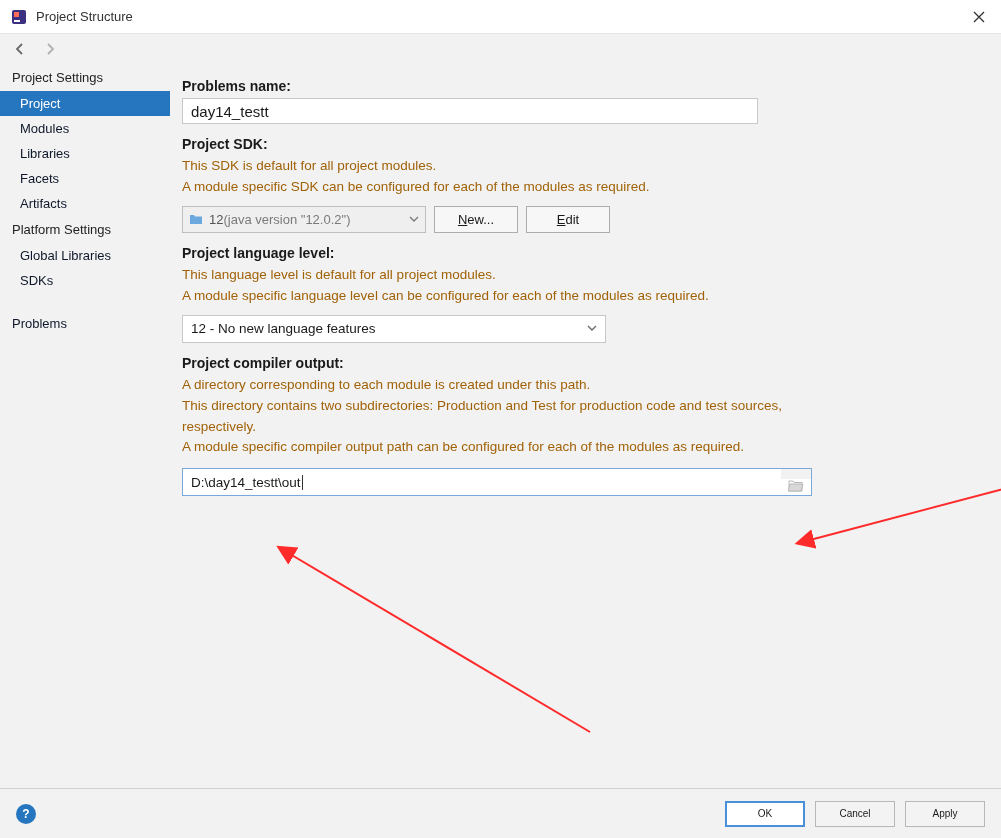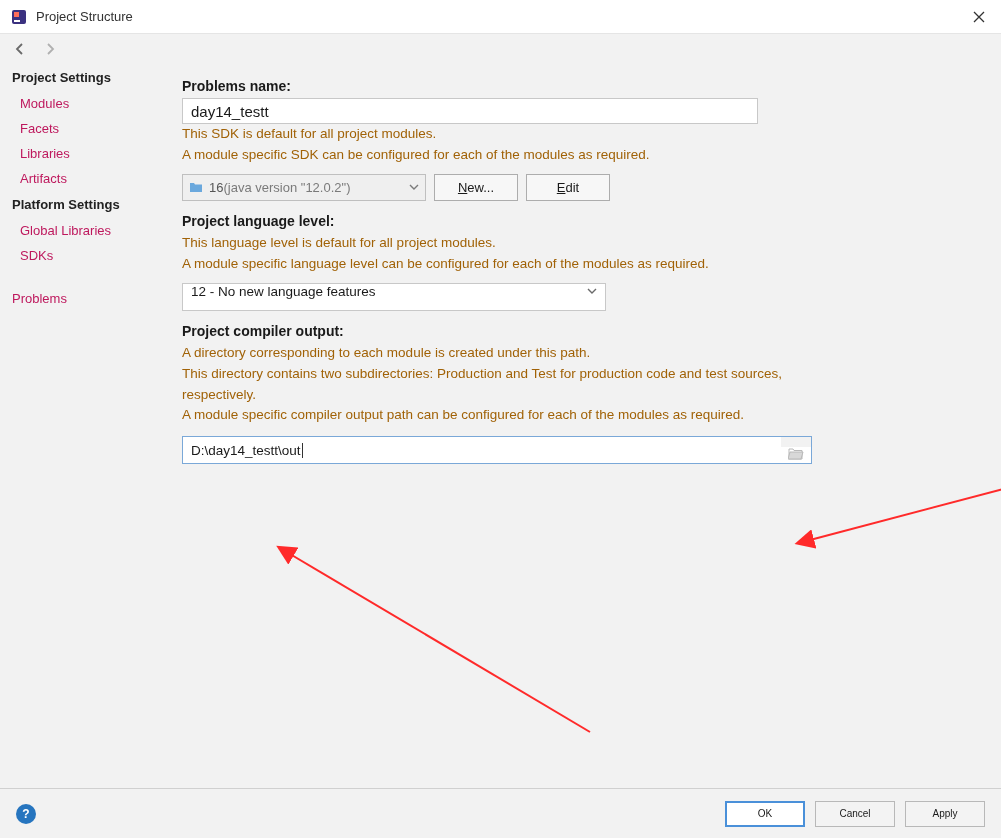--- a/index.html
+++ b/index.html
@@ -9,34 +9,34 @@
   .titlebar .icon { width: 18px; height: 18px; margin-right: 8px; display: inline-flex; align-items: center; justify-content: center; }
   .titlebar .title { flex: 1; font-size: 13px; color: #333; }
   .titlebar .close { width: 28px; height: 28px; display: flex; align-items: center; justify-content: center; cursor: pointer; }
   .titlebar .close svg { stroke: #333; }
   .navrow { height: 28px; display: flex; align-items: center; gap: 10px; padding: 2px 8px 0 10px; background: #f2f2f2; }
   .navarrow { width: 20px; height: 20px; display: flex; align-items: center; justify-content: center; }
   .navarrow svg { stroke: #b0b0b0; }
   .navarrow.enabled svg { stroke: #6a6a6a; }
   .body { flex: 1; display: flex; min-height: 0; }
   .sidebar { width: 170px; background: #f2f2f2; padding-top: 2px; }
-  .side-header { font-weight: 700; font-size: 13px; padding: 6px 12px; color: #222; }
-  .side-item { padding: 5px 20px; font-size: 13px; color: #be185d; cursor: pointer; }
+  .side-header { font-weight: 400; font-size: 13px; padding: 6px 12px; color: #222; }
+  .side-item { padding: 5px 20px; font-size: 13px; color: #0f172a; cursor: pointer; }
   .side-item.selected { background: #2675bf; color: #fff; }
   .content { flex: 1; padding: 10px 22px 10px 12px; overflow: auto; position: relative; }
   .section-label { font-weight: 600; margin: 6px 0 4px 0; font-size: 14px; }
   .text-input { height: 26px; border: 1px solid #c8c8c8; background: #fff; font-size: 15px; padding: 0 8px; display: flex; align-items: center; }
   .project-name-input { width: 576px; }
   .desc { font-size: 13.5px; color: #a16207; line-height: 1.55; }
   .row-sdk { display: flex; gap: 8px; margin-top: 8px; align-items: center; }
   .sdk-combo { width: 244px; height: 27px; border: 1px solid #bfbfbf; background: #efefef; display: flex; align-items: center; padding: 0 6px; color: #7a7a7a; position: relative; }
   .sdk-combo .folder-icon { width: 14px; margin-right: 6px; display: inline-flex; }
   .sdk-combo .caret { margin-left: auto; }
   .btn { height: 27px; min-width: 84px; border: 1px solid #adadad; background: #f7f7f7; display: inline-flex; align-items: center; justify-content: center; font-size: 13px; cursor: pointer; padding: 0 6px; }
-  .lang-combo { width: 424px; height: 28px; border: 1px solid #c8c8c8; background: #fff; display: flex; align-items: flex-start; padding: 0 8px; font-size: 13.5px; }
+  .lang-combo { width: 424px; height: 28px; border: 1px solid #c8c8c8; background: #fff; display: flex; align-items: center; padding: 0 8px; font-size: 13.5px; }
   .lang-combo .caret { margin-left: auto; }
   .output-row { display: flex; align-items: flex-end; margin-top: 10px; width: 630px; border: 1px solid #7aa8d8; }
   .output-input { flex: 1; height: 26px; border: none; background: #fff; font-size: 13.5px; padding: 0 8px; display: flex; align-items: center; }
   .browse-btn { width: 30px; display: flex; align-items: center; justify-content: center; background: #fff; border-left: none; }
   .footer { height: 50px; border-top: 1px solid #d0d0d0; display: flex; align-items: center; padding: 0 16px; gap: 10px; }
   .footer .help { width: 20px; height: 20px; border-radius: 50%; background: #2675bf; color: #fff; display: flex; align-items: center; justify-content: center; font-size: 12px; font-weight: 700; }
   .footer .spacer { flex: 1; }
   .fbtn { height: 26px; min-width: 80px; border: 1px solid #b8b8b8; background: #f3f3f3; display: inline-flex; align-items: center; justify-content: center; font-size: 10px; cursor: pointer; padding: 0 16px; }
   .fbtn.primary { border: 1px solid #4a90d9; box-shadow: inset 0 0 0 1px #4a90d9; background: #fff; }
   .underline-shortcut { text-decoration: underline; }
@@ -75,48 +75,50 @@
       <svg width="14" height="14" viewBox="0 0 14 14" fill="none" stroke-width="1.8">
           <path d="M5 2 L10 7 L5 12"></path>
         </svg>
     </div>
   </div>
 
   <div class="body">
 
     <div class="sidebar">
       <div class="side-header">Project Settings</div>
+      <div class="side-item selected">Project</div>
       <div class="side-item">Modules</div>
+      <div class="side-item">Libraries</div>
       <div class="side-item">Facets</div>
-      <div class="side-item">Libraries</div>
       <div class="side-item">Artifacts</div>
       <div class="side-header">Platform Settings</div>
       <div class="side-item">Global Libraries</div>
       <div class="side-item">SDKs</div>
       <div style="height:18px"></div>
       <div class="side-item" style="padding-left:12px">Problems</div>
     </div>
 
     <div class="content">
 
       <div class="section-label">Problems name:</div>
       <div class="text-input project-name-input">
         <span>day14_testt</span>
       </div>
 
+      <div class="section-label mt-12">Project SDK:</div>
       <div class="desc">This SDK is default for all project modules.</div>
       <div class="desc">A module specific SDK can be configured for each of the modules as required.</div>
       <div class="row-sdk">
         <div class="sdk-combo">
           <span class="folder-icon">
             <svg width="14" height="12" viewBox="0 0 14 12">
                 <path d="M1 2h4l1 1.5h7v7.5H1z" fill="#6aa8dd"></path>
               </svg>
           </span>
-          <span style="color:#555">16 </span>
+          <span style="color:#555">12 </span>
           <span>(java version "12.0.2")</span>
           <span class="caret">
             <svg width="10" height="10" viewBox="0 0 10 10">
                 <path d="M1 3 L5 7 L9 3" fill="none" stroke="#7a7a7a" stroke-width="1.4"></path>
               </svg>
           </span>
         </div>
         <div class="btn">
             <span><span class="underline-shortcut">N</span><span>ew...</span></span>
           </div>

